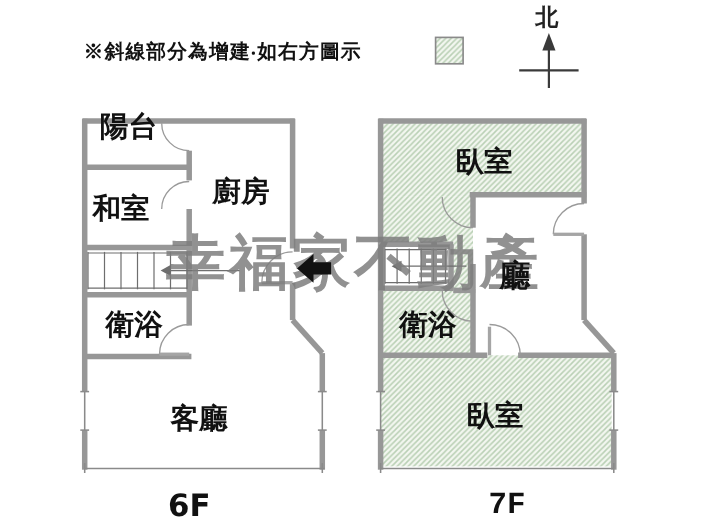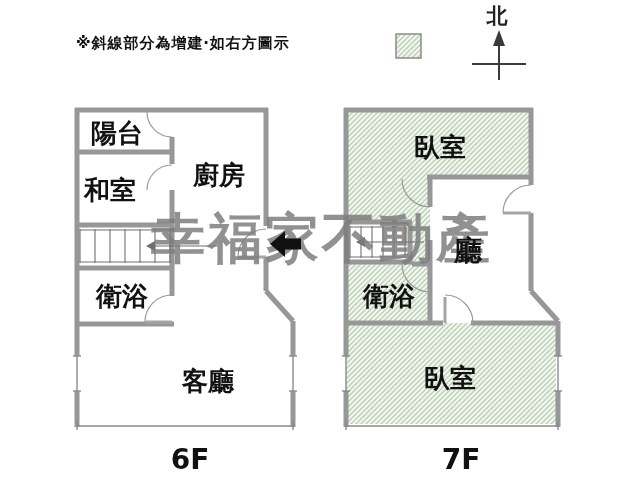--- a/index.html
+++ b/index.html
@@ -4,22 +4,22 @@
 <style>
   html,body{margin:0;padding:0;background:#ffffff;}
   #stage{
     position:relative;width:640px;height:480px;background:#ffffff;overflow:hidden;
     font-family:"DejaVu Sans","Liberation Sans",sans-serif;
   }
   #stage svg{position:absolute;left:0;top:0;}
   .layer{position:absolute;left:0;top:0;width:640px;height:480px;}
   .z1{z-index:1;} .z2{z-index:2;} .z3{z-index:3;}
   .note{
-    position:absolute;left:76px;top:34px;font-size:15px;font-weight:600;
-    color:#111;letter-spacing:1px;white-space:nowrap;
+    position:absolute;left:76px;top:34px;font-size:18px;font-weight:600;
+    color:#111;letter-spacing:1px;white-space:nowrap;font-family:Liberation Serif, serif;
   }
   .north-label{
     position:absolute;left:497px;top:2px;transform:translateX(-50%);
     font-size:21px;font-weight:700;color:#222;
   }
   .watermark{
     position:absolute;left:151px;top:212px;font-size:54px;font-weight:700;
     color:#7e7e7e;opacity:.85;letter-spacing:3px;white-space:nowrap;line-height:1;
   }
   .room-label{
@@ -177,31 +177,31 @@
       </g>
     </g>
   </svg>
 
   <div class="watermark z2">幸福家不動產</div>
 
   <div class="layer z3" style="pointer-events:none;">
     <div class="note">※斜線部分為增建‧如右方圖示</div>
     <div class="north-label">北</div>
 
-    <div class="room-label" style="left:117px;top:134px;font-family:Liberation Serif, serif;">陽台</div>
+    <div class="room-label" style="left:117px;top:116px;">陽台</div>
     <div class="room-label" style="left:219px;top:139px;margin-top:36px;">廚房</div>
     <div class="room-label" style="left:110px;top:190px;">和室</div>
     <div class="room-label" style="left:122px;top:296px;">衛浴</div>
-    <div class="room-label" style="left:208px;top:381px;">客廳</div>
-    <div class="floor-label" style="left:190px;top:460px;">6F</div>
+    <div class="room-label" style="left:181px;top:381px;">客廳</div>
+    <div class="floor-label" style="left:172px;top:460px;">6F</div>
 
     <div class="room-label" style="left:440px;top:147px;">臥室</div>
     <div class="room-label" style="left:468px;top:251px;font-size:28px;">廳</div>
     <div class="room-label" style="left:389px;top:296px;">衛浴</div>
     <div class="room-label" style="left:450px;top:378px;">臥室</div>
-    <div class="floor-label" style="left:461px;top:460px;">7F</div>
+    <div class="floor-label" style="left:461px;top:460px;font-family:Liberation Mono, monospace;">7F</div>
 
     <svg width="640" height="480" viewBox="0 0 640 480" style="position:absolute;left:0;top:0;">
       <polygon points="270,244 285,231 285,238.5 301,238.5 301,249.5 285,249.5 285,257" fill="#111"></polygon>
     </svg>
   </div>
 
 </div>
 
 </body></html>

